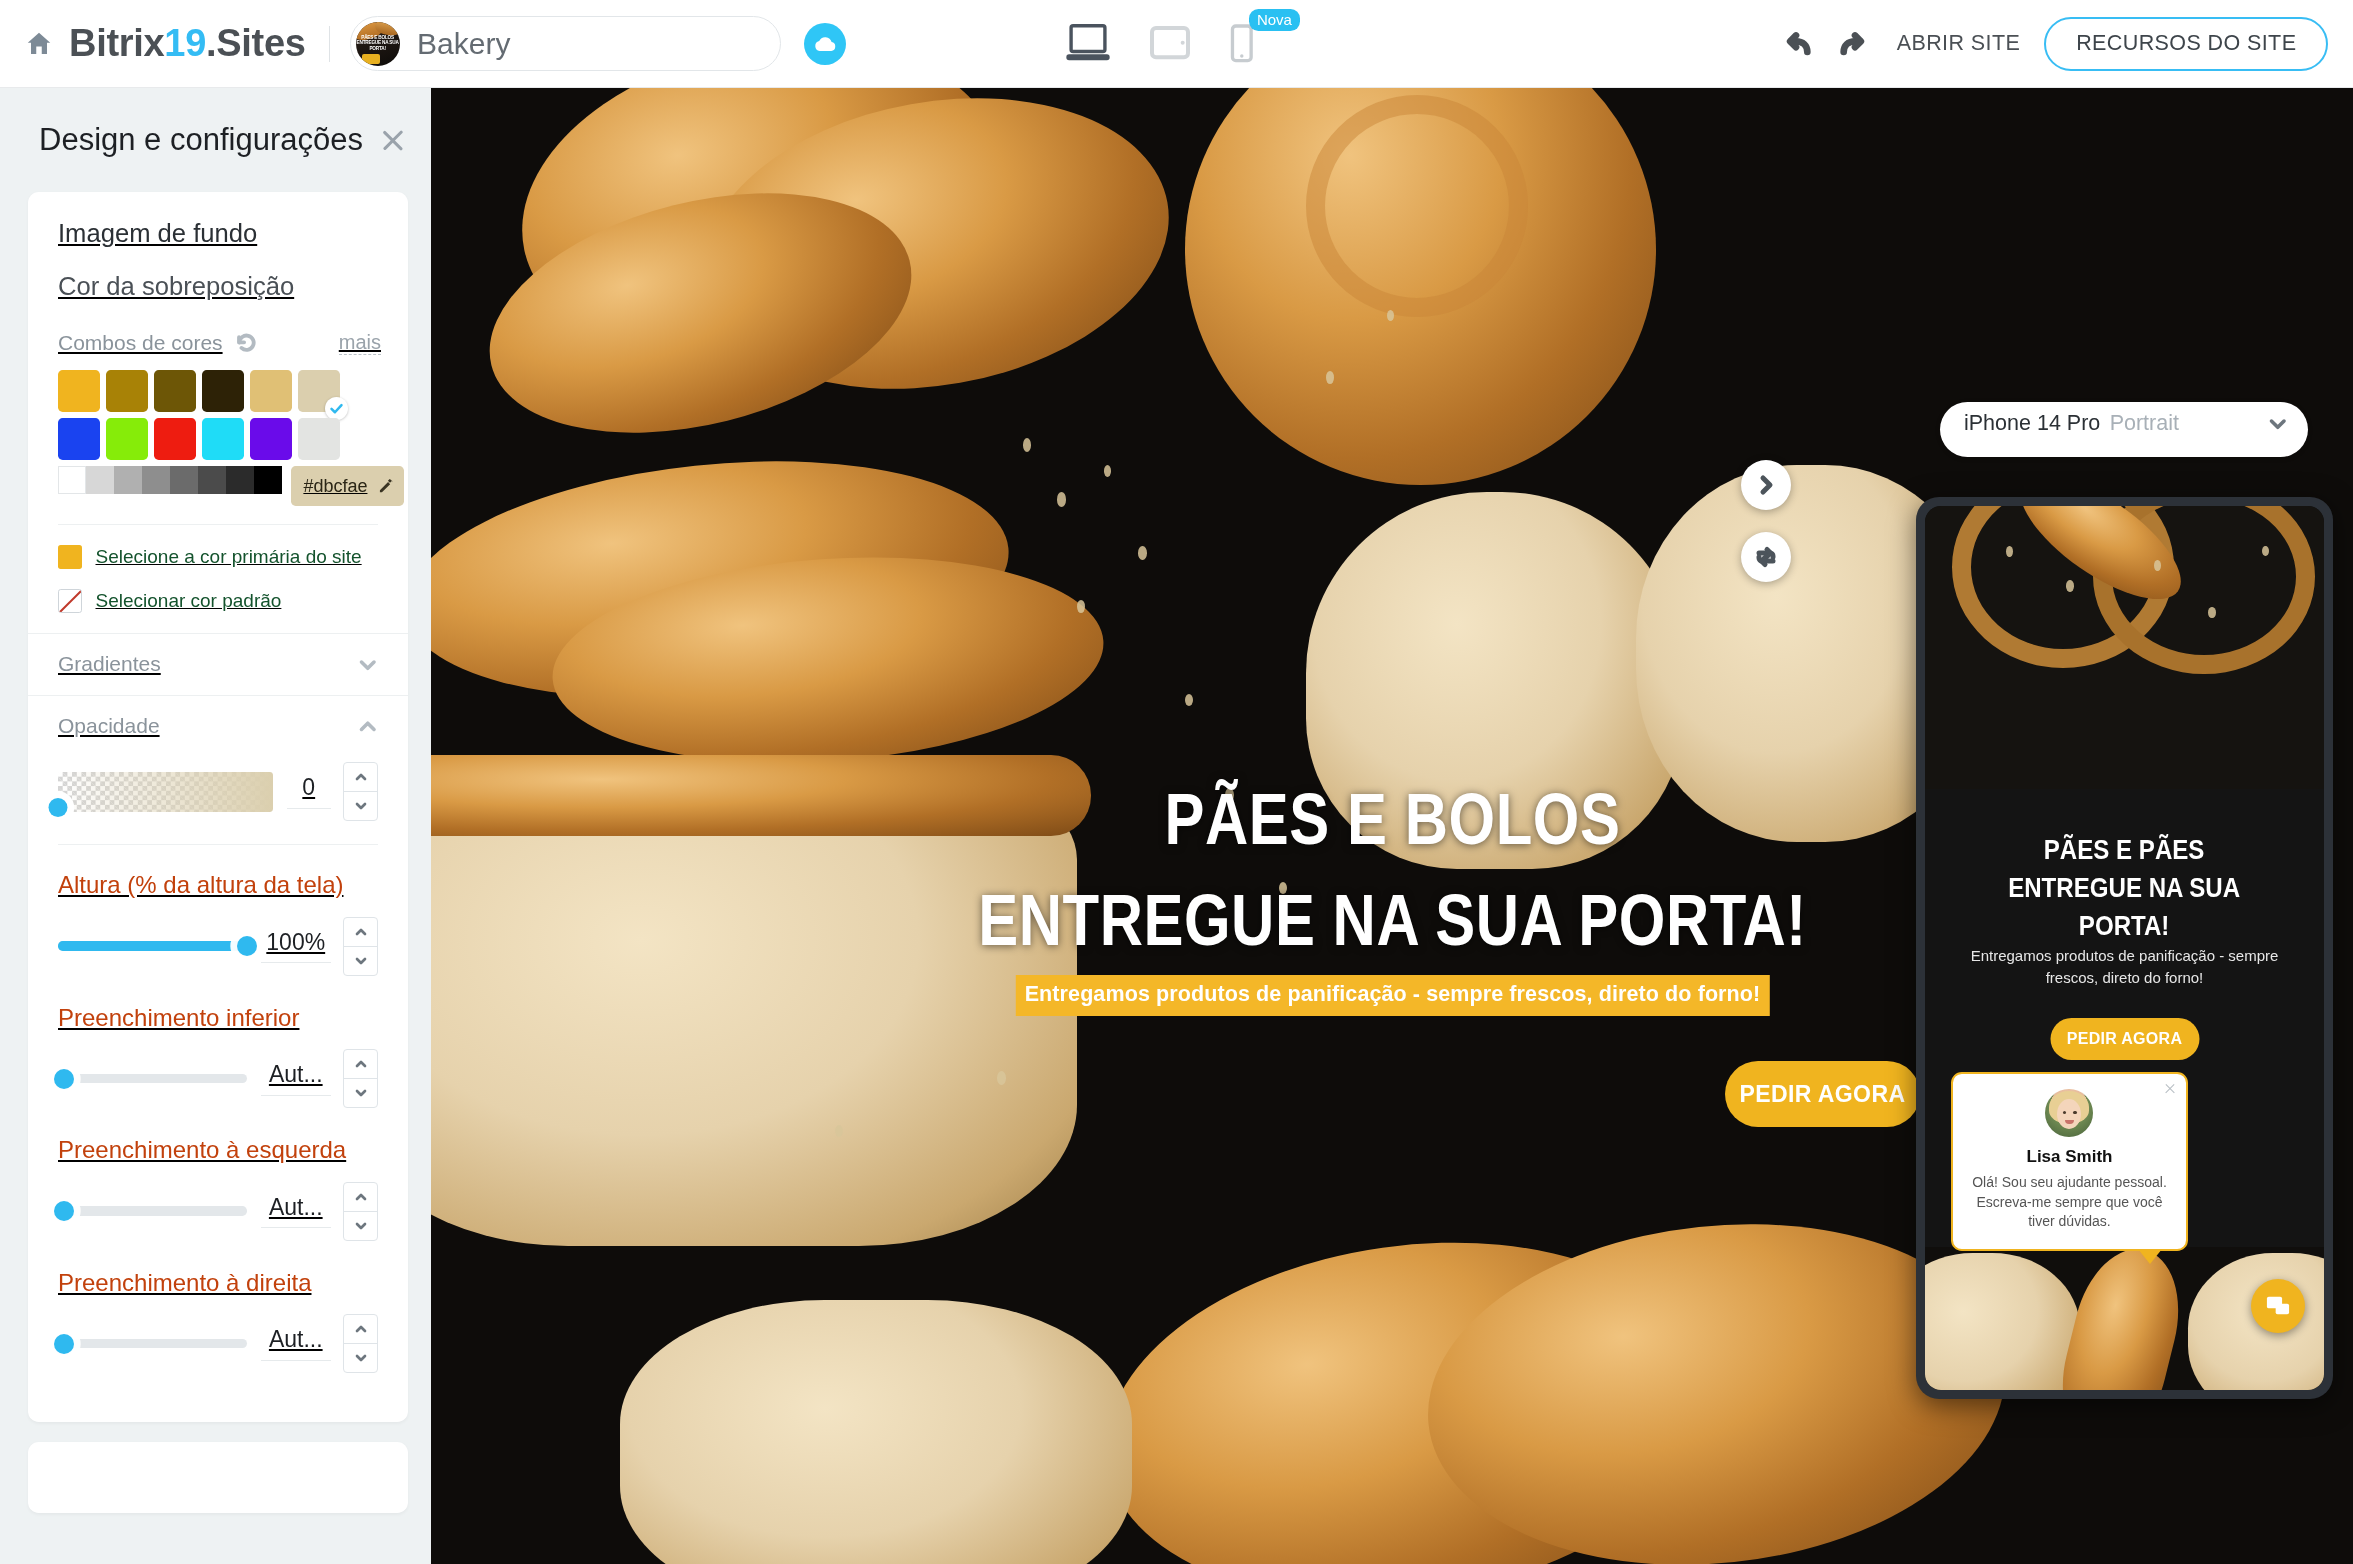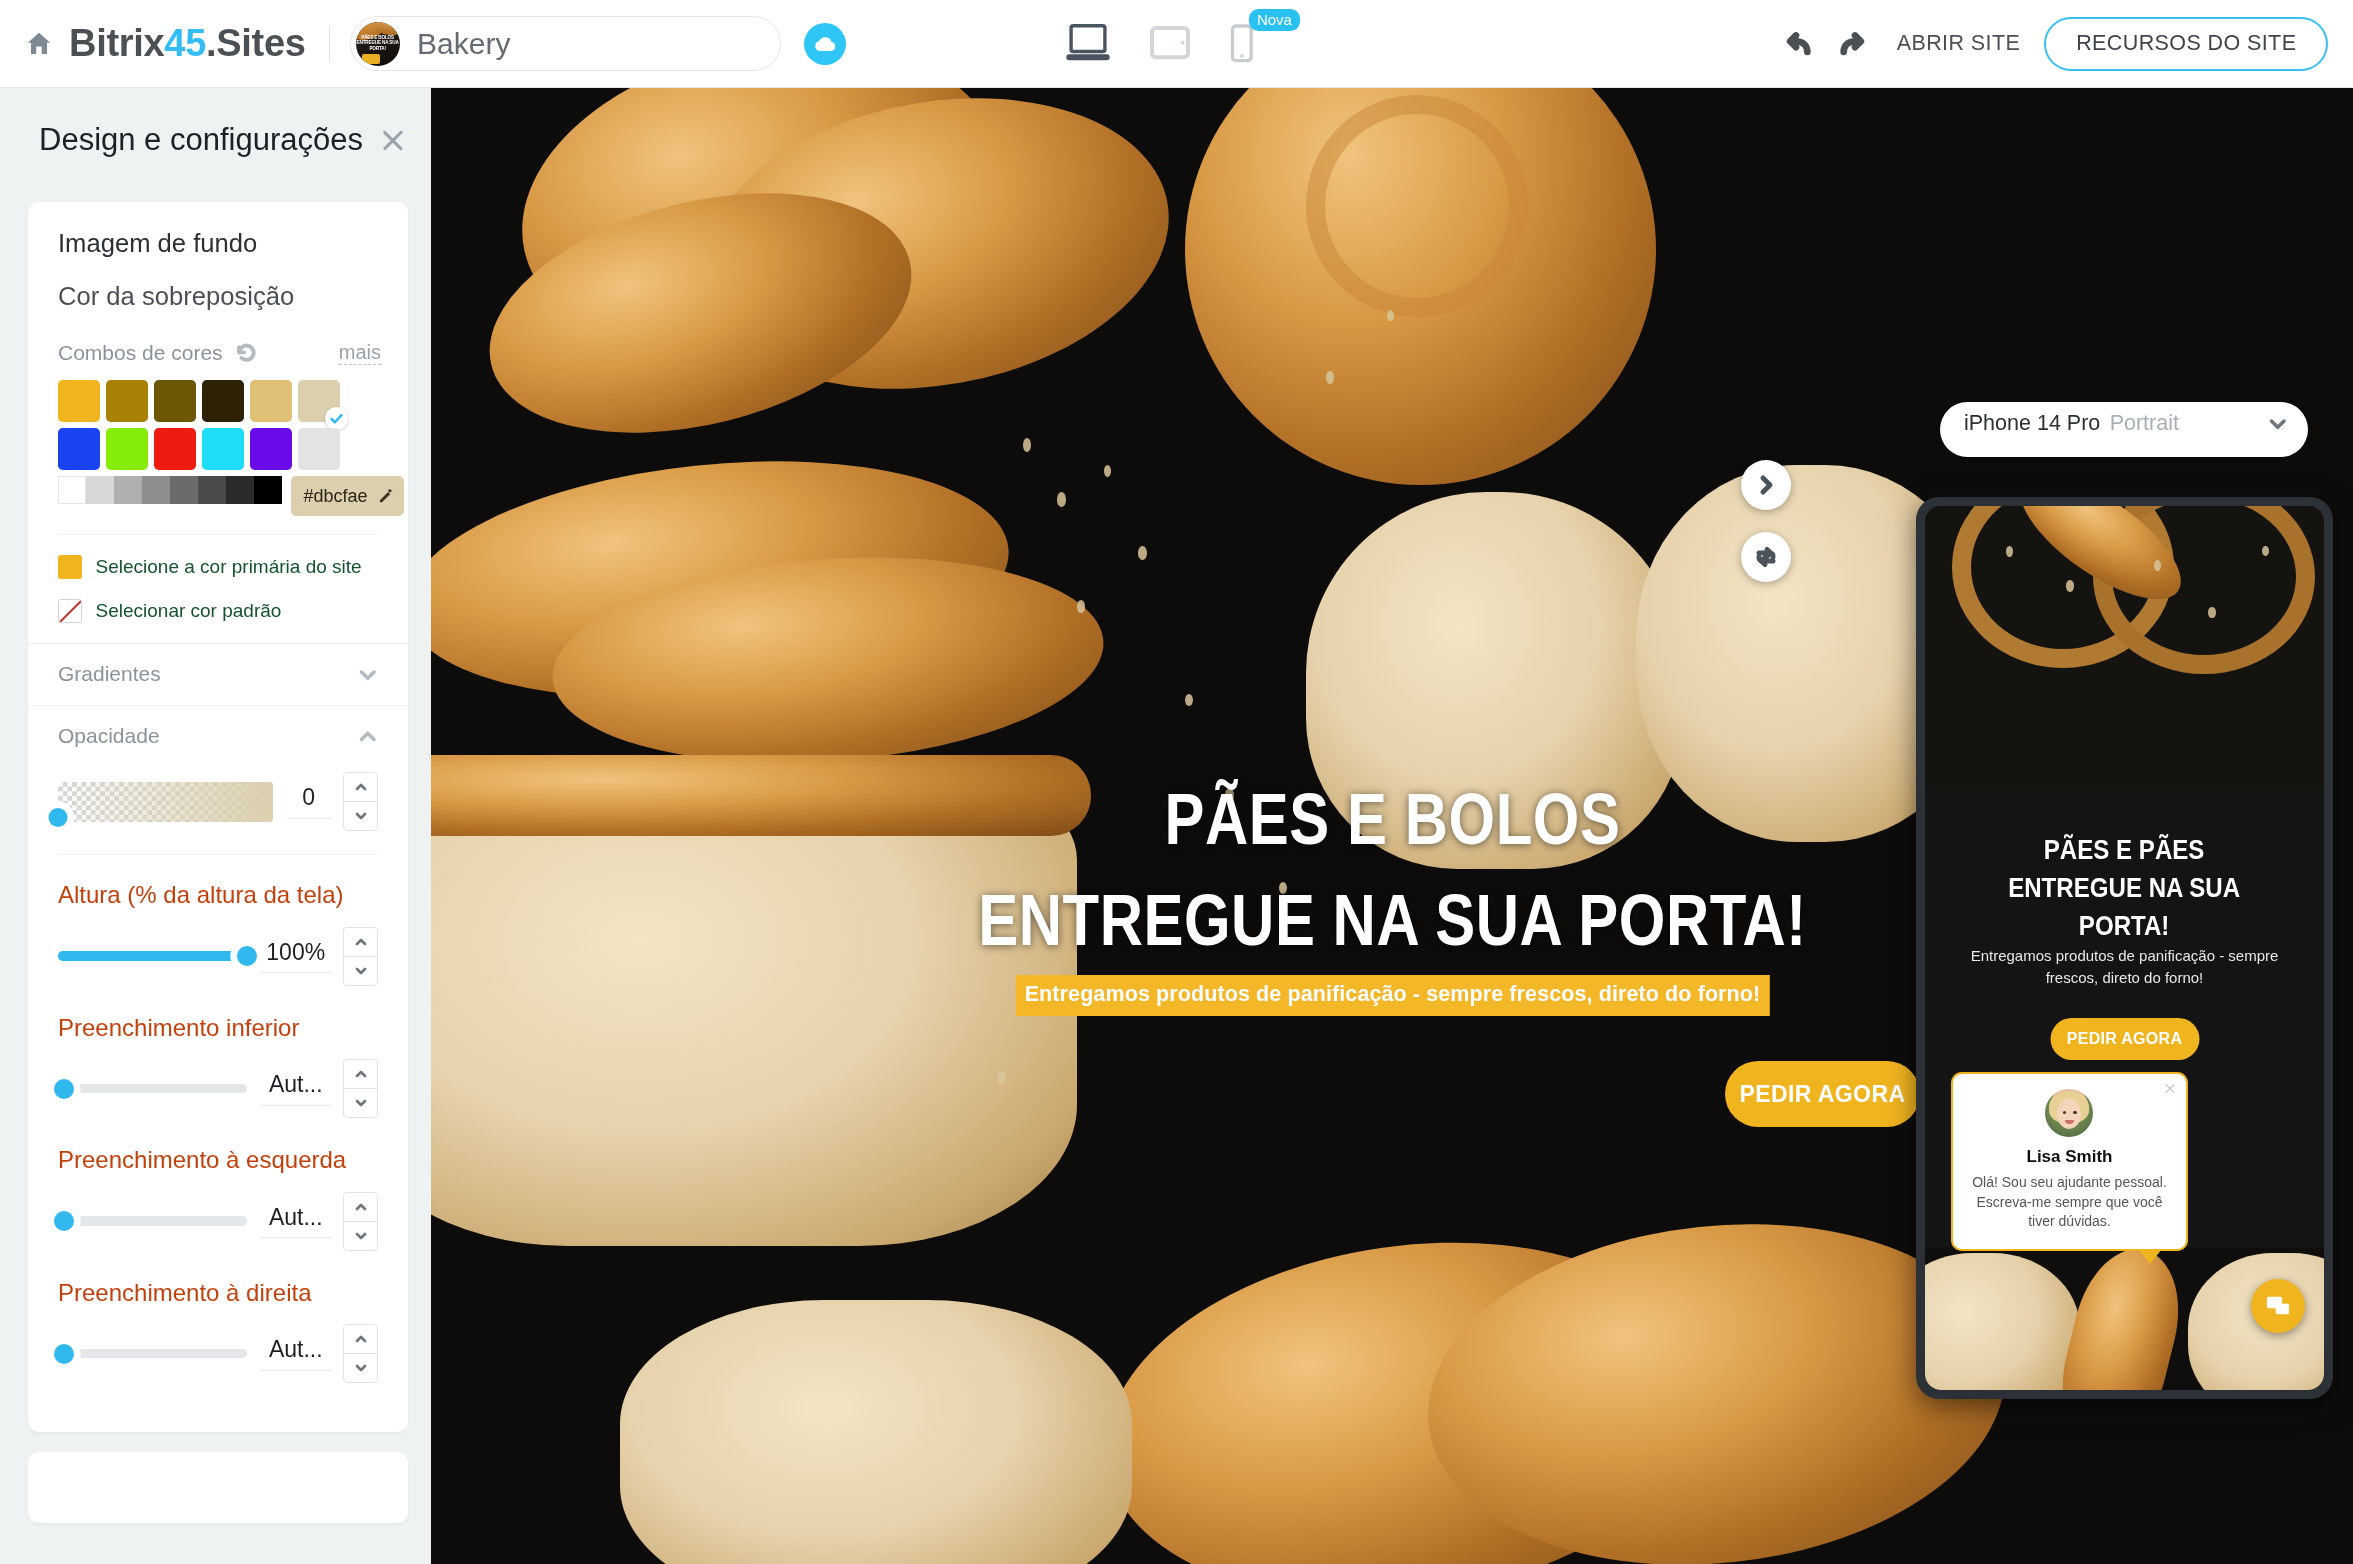--- a/index.html
+++ b/index.html
@@ -88,21 +88,21 @@
     content:""; position:absolute; left: 4px; top: 15.5px; width: 25.6px; height: 2.7px;
     background: #9aa3ab; border-radius: 1.3px;
   }
   #panel-close:before { transform: rotate(45deg); }
   #panel-close:after { transform: rotate(-45deg); }
 
   .card {
     margin: 0 23px 0 28px; background: #fff; border-radius: 10.8px;
     box-shadow: 0 1.3px 3.4px rgba(0,0,0,0.04);
   }
-  #card-bg { margin-top: 44px; padding: 27px 0 17.5px; }
+  #card-bg { margin-top: 34px; padding: 27px 0 17.5px; text-decoration: underline; }
   .row-label {
     font-size: 25.6px; color: #2b3035; padding: 0 30px; margin-bottom: 24px;
   }
   .row-label.sub { color: #4a5056; margin-bottom: 30px; }
 
   .combos-head {
     display:flex; align-items:center; padding: 0 27px 0 30px; margin-bottom: 15px;
   }
   .combos-head .ttl { font-size: 21px; color: #8a939b; }
   .reset-icon { margin-left: 12px; width: 23px; height: 23px; }
@@ -341,21 +341,21 @@
 <body>
 
 <div id="topbar">
 
   <div class="home-icon">
     <svg viewBox="0 0 24 24">
         <path d="M12 3 L3 11 h2.6 v9 h4.2 v-6 h4.4 v6 h4.2 v-9 H21 Z"></path>
       </svg>
   </div>
 
-  <div id="logo"><span>Bitrix</span><span class="blue">45</span><span>.Sites</span></div>
+  <div id="logo"><span>Bitrix</span><span class="blue">19</span><span>.Sites</span></div>
 
   <div class="vdiv"></div>
 
   <div id="site-pill">
     <div id="site-thumb">
       <div class="b1"></div>
         <div class="b2"></div>
         <div class="b3"></div>
       <div class="txt">PÃES E BOLOS ENTREGUE NA SUA PORTA!</div>
     </div>

